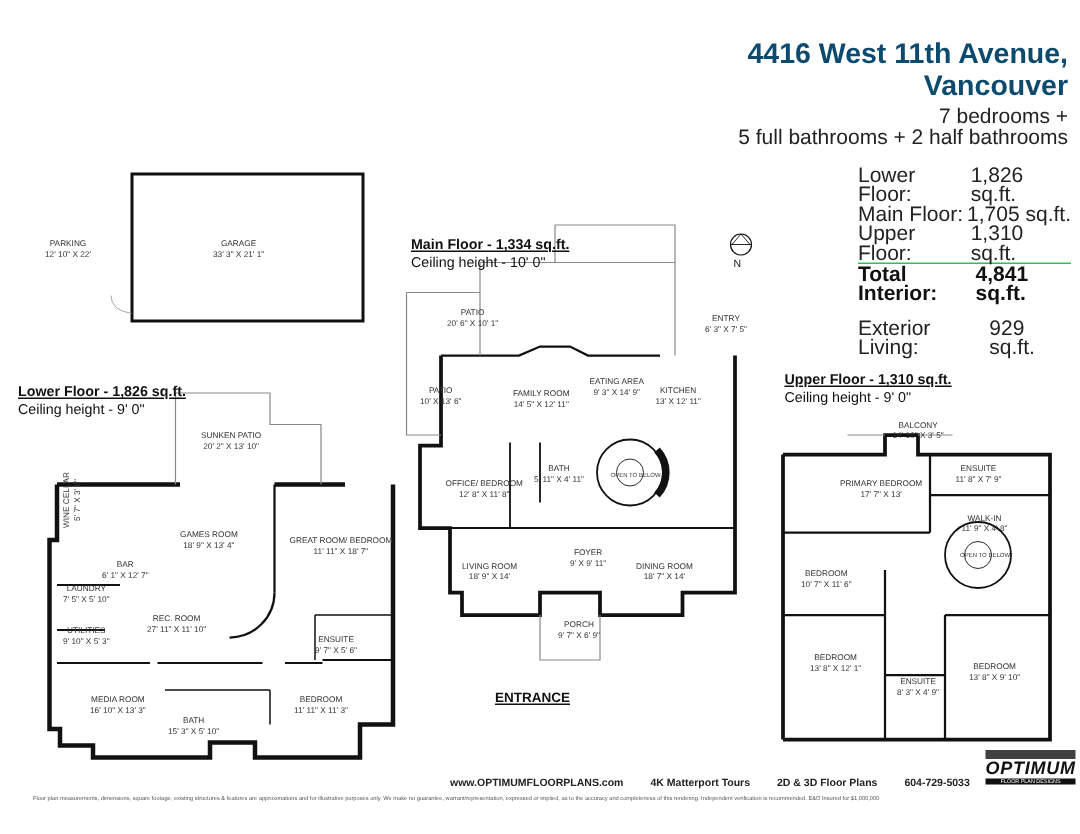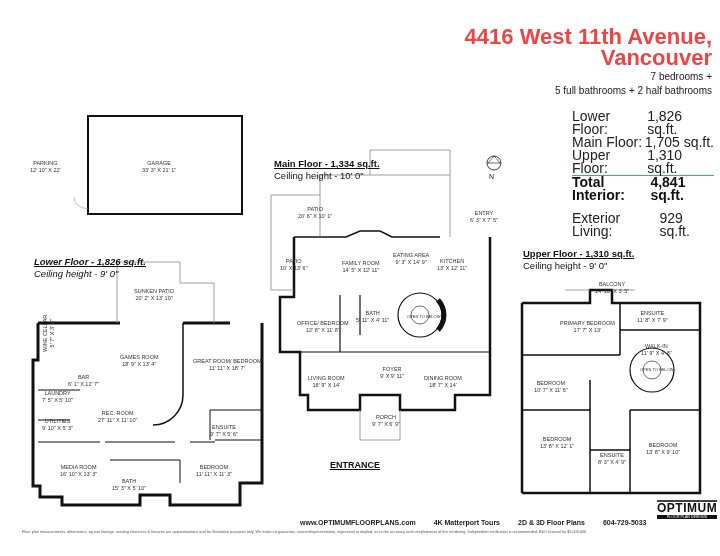--- a/index.html
+++ b/index.html
@@ -1,32 +1,32 @@
 <!DOCTYPE html>
 <html><head>
 <meta charset="utf-8">
 <style>
   html,body{margin:0;padding:0;background:#fff;}
   body{width:720px;height:556px;position:relative;overflow:hidden;font-family:"Liberation Sans",sans-serif;color:#111;}
   .abs{position:absolute;}
-  .title{right:8px;top:26px;text-align:right;font-weight:bold;font-size:22px;line-height:21px;color:#ef4444;}
-  .subtitle{right:8px;top:70px;text-align:right;font-size:10px;line-height:14px;color:#222;}
+  .title{right:8px;top:26px;text-align:right;font-weight:bold;font-size:19px;line-height:21px;color:#0c4a6e;}
+  .subtitle{right:8px;top:70px;text-align:right;font-size:14px;line-height:14px;color:#222;}
   .stats{left:572px;top:110px;font-size:14px;line-height:13px;color:#222;}
   .stats .row{display:flex;justify-content:space-between;width:142px;}
   .stats .row.under{border-bottom:1px solid #22c55e;}
   .stats .row.bold{font-weight:bold;color:#111;}
   .stats .gap{height:10px;}
   .floor-head{font-size:9.5px;line-height:12px;}
   .floor-head .h{font-weight:bold;text-decoration:underline;}
   .room{position:absolute;font-size:5.5px;line-height:7px;text-align:center;color:#333;text-transform:uppercase;white-space:nowrap;}
   svg{position:absolute;left:0;top:0;}
   .footer{left:300px;top:519px;font-size:7px;font-weight:bold;color:#222;display:flex;gap:18px;}
   .disclaimer{left:22px;top:530px;font-size:3.8px;color:#555;white-space:nowrap;}
   .logo{left:657px;top:500px;text-align:center;}
-  .logo .big{font-weight:bold;font-size:12px;letter-spacing:0.5px;border-top:2px solid #404040;line-height:13px;}
+  .logo .big{font-weight:bold;font-size:12px;letter-spacing:0.5px;border-top:6px solid #404040;line-height:13px;font-style:italic;}
   .logo .small{font-size:3.6px;background:#111;color:#fff;padding:0 2px;}
   .entrance{left:330px;top:460px;font-weight:bold;font-size:9px;text-decoration:underline;text-align:right;}
   .north{left:489px;top:173px;font-size:7px;}
 </style>
 </head>
 <body>
 
 <div class="abs title">
   <div>4416 West 11th Avenue,</div>
   <div>Vancouver</div>
@@ -97,21 +97,21 @@
 
 <div class="room" style="left:30px;top:160px;">
     <div>PARKING</div>
     <div>12' 10" X 22'</div>
   </div>
 <div class="room" style="left:142px;top:160px;">
     <div>GARAGE</div>
     <div>33' 3" X 21' 1"</div>
   </div>
 
-<div class="abs floor-head" style="left:34px;top:256px;font-style:italic;">
+<div class="abs floor-head" style="left:12px;top:256px;">
   <div class="h">Lower Floor - 1,826 sq.ft.</div>
   <div>Ceiling height - 9' 0"</div>
 </div>
 <div class="room" style="left:134px;top:288px;">
     <div>SUNKEN PATIO</div>
     <div>20' 2" X 13' 10"</div>
   </div>
 <div class="room" style="left:120px;top:354px;">
     <div>GAMES ROOM</div>
     <div>18' 9" X 13' 4"</div>

